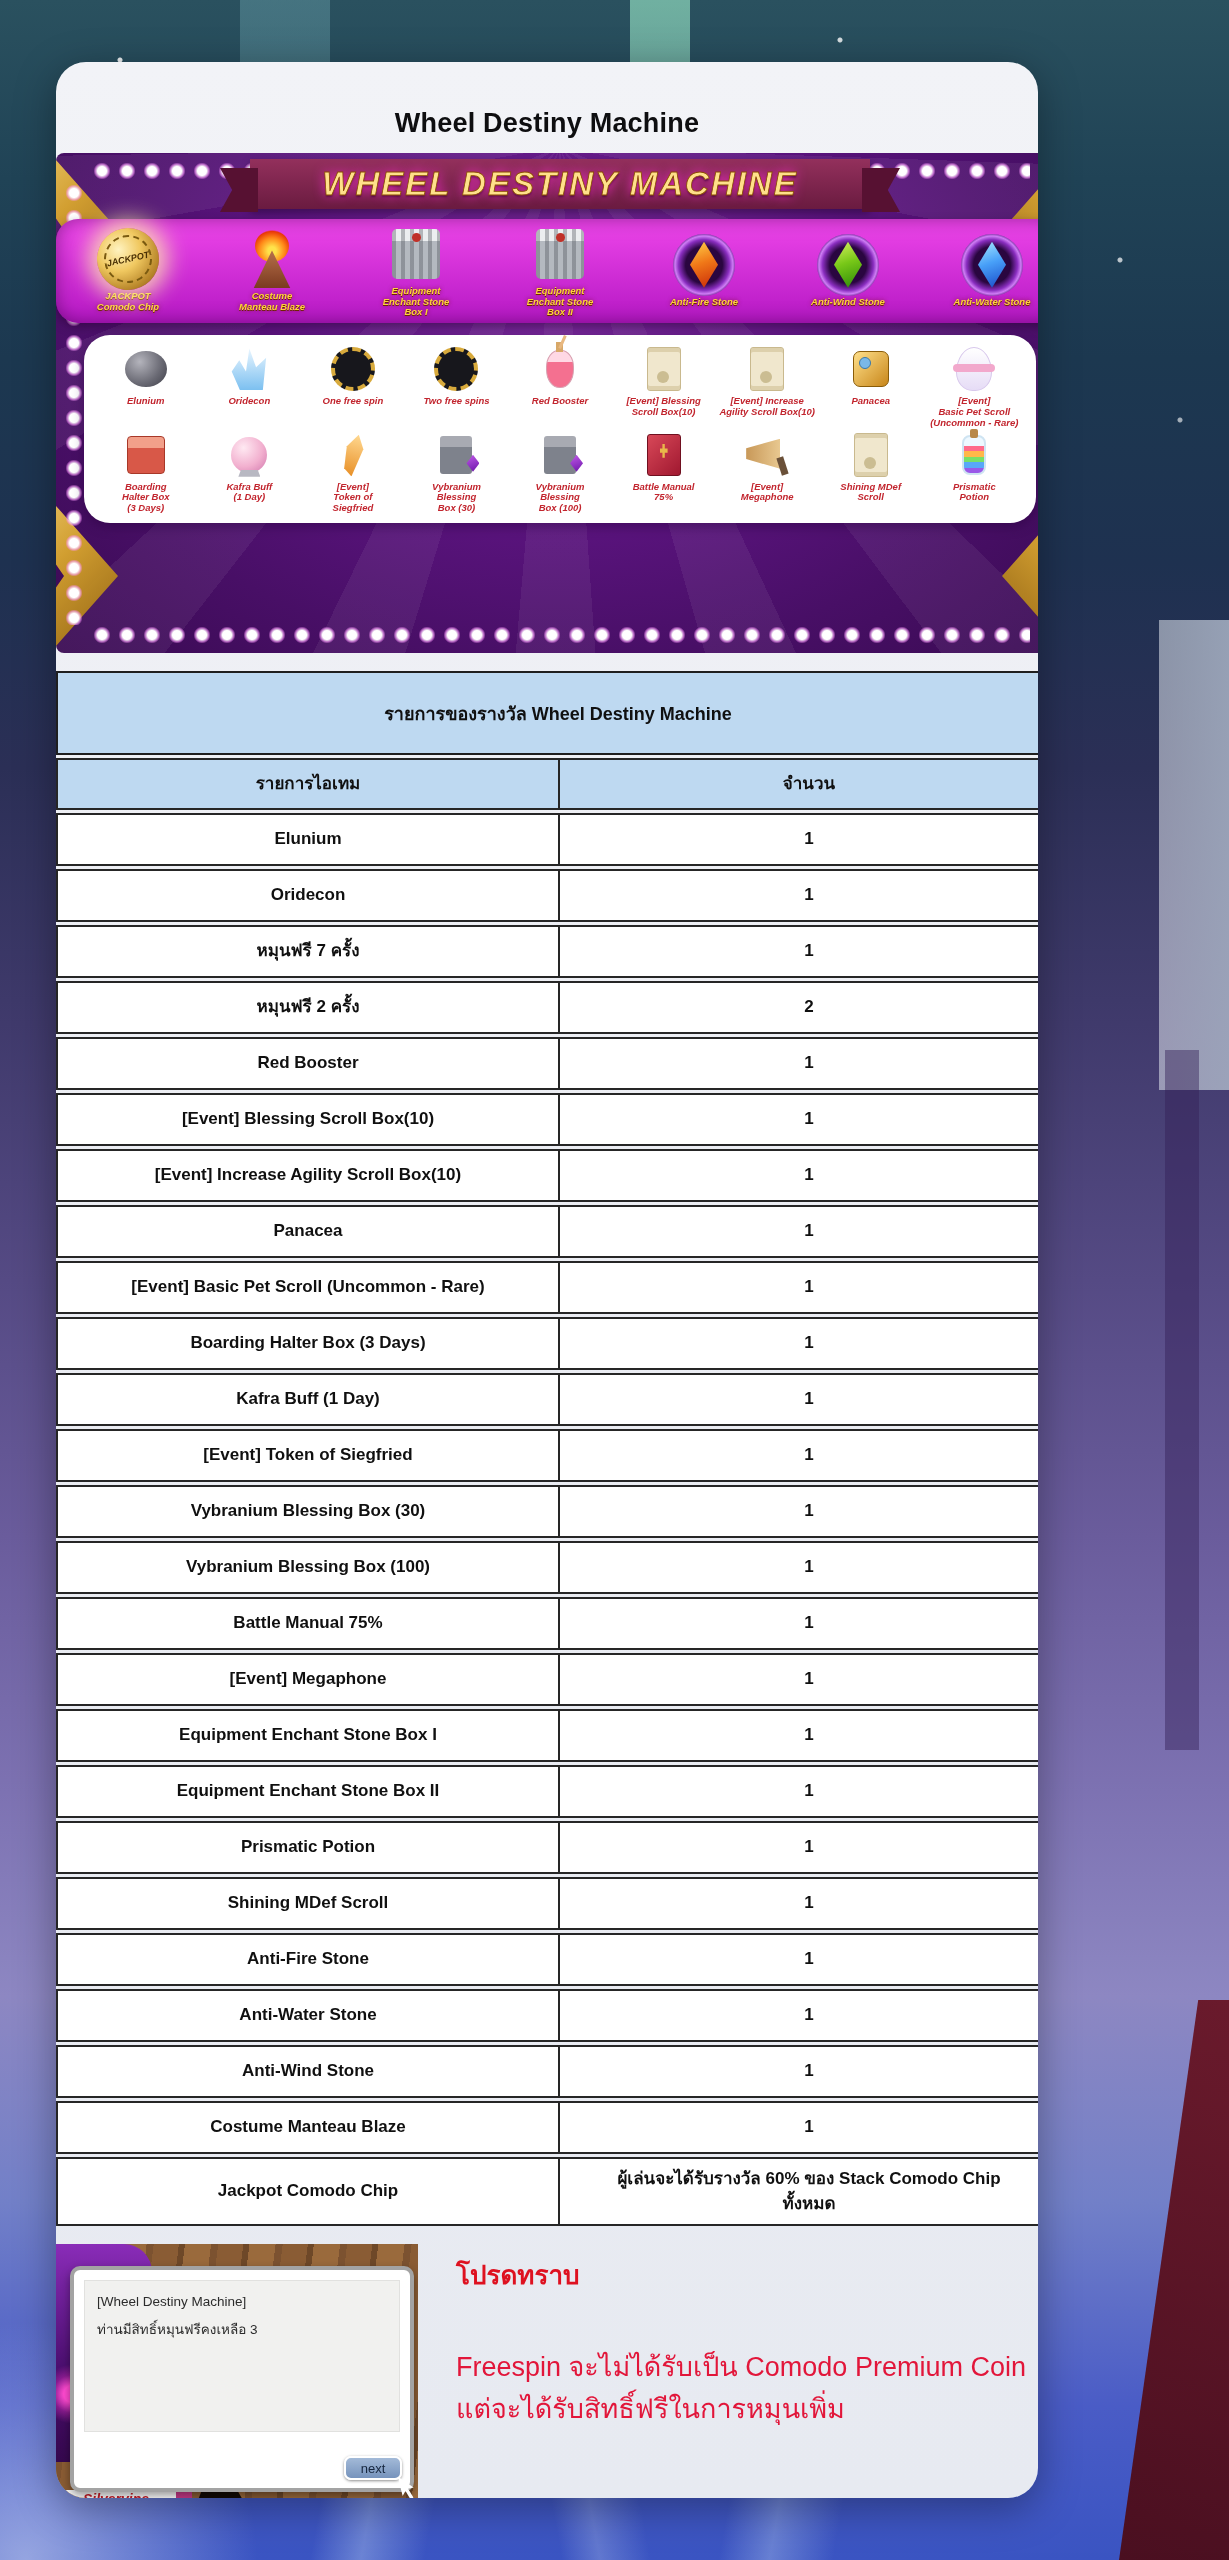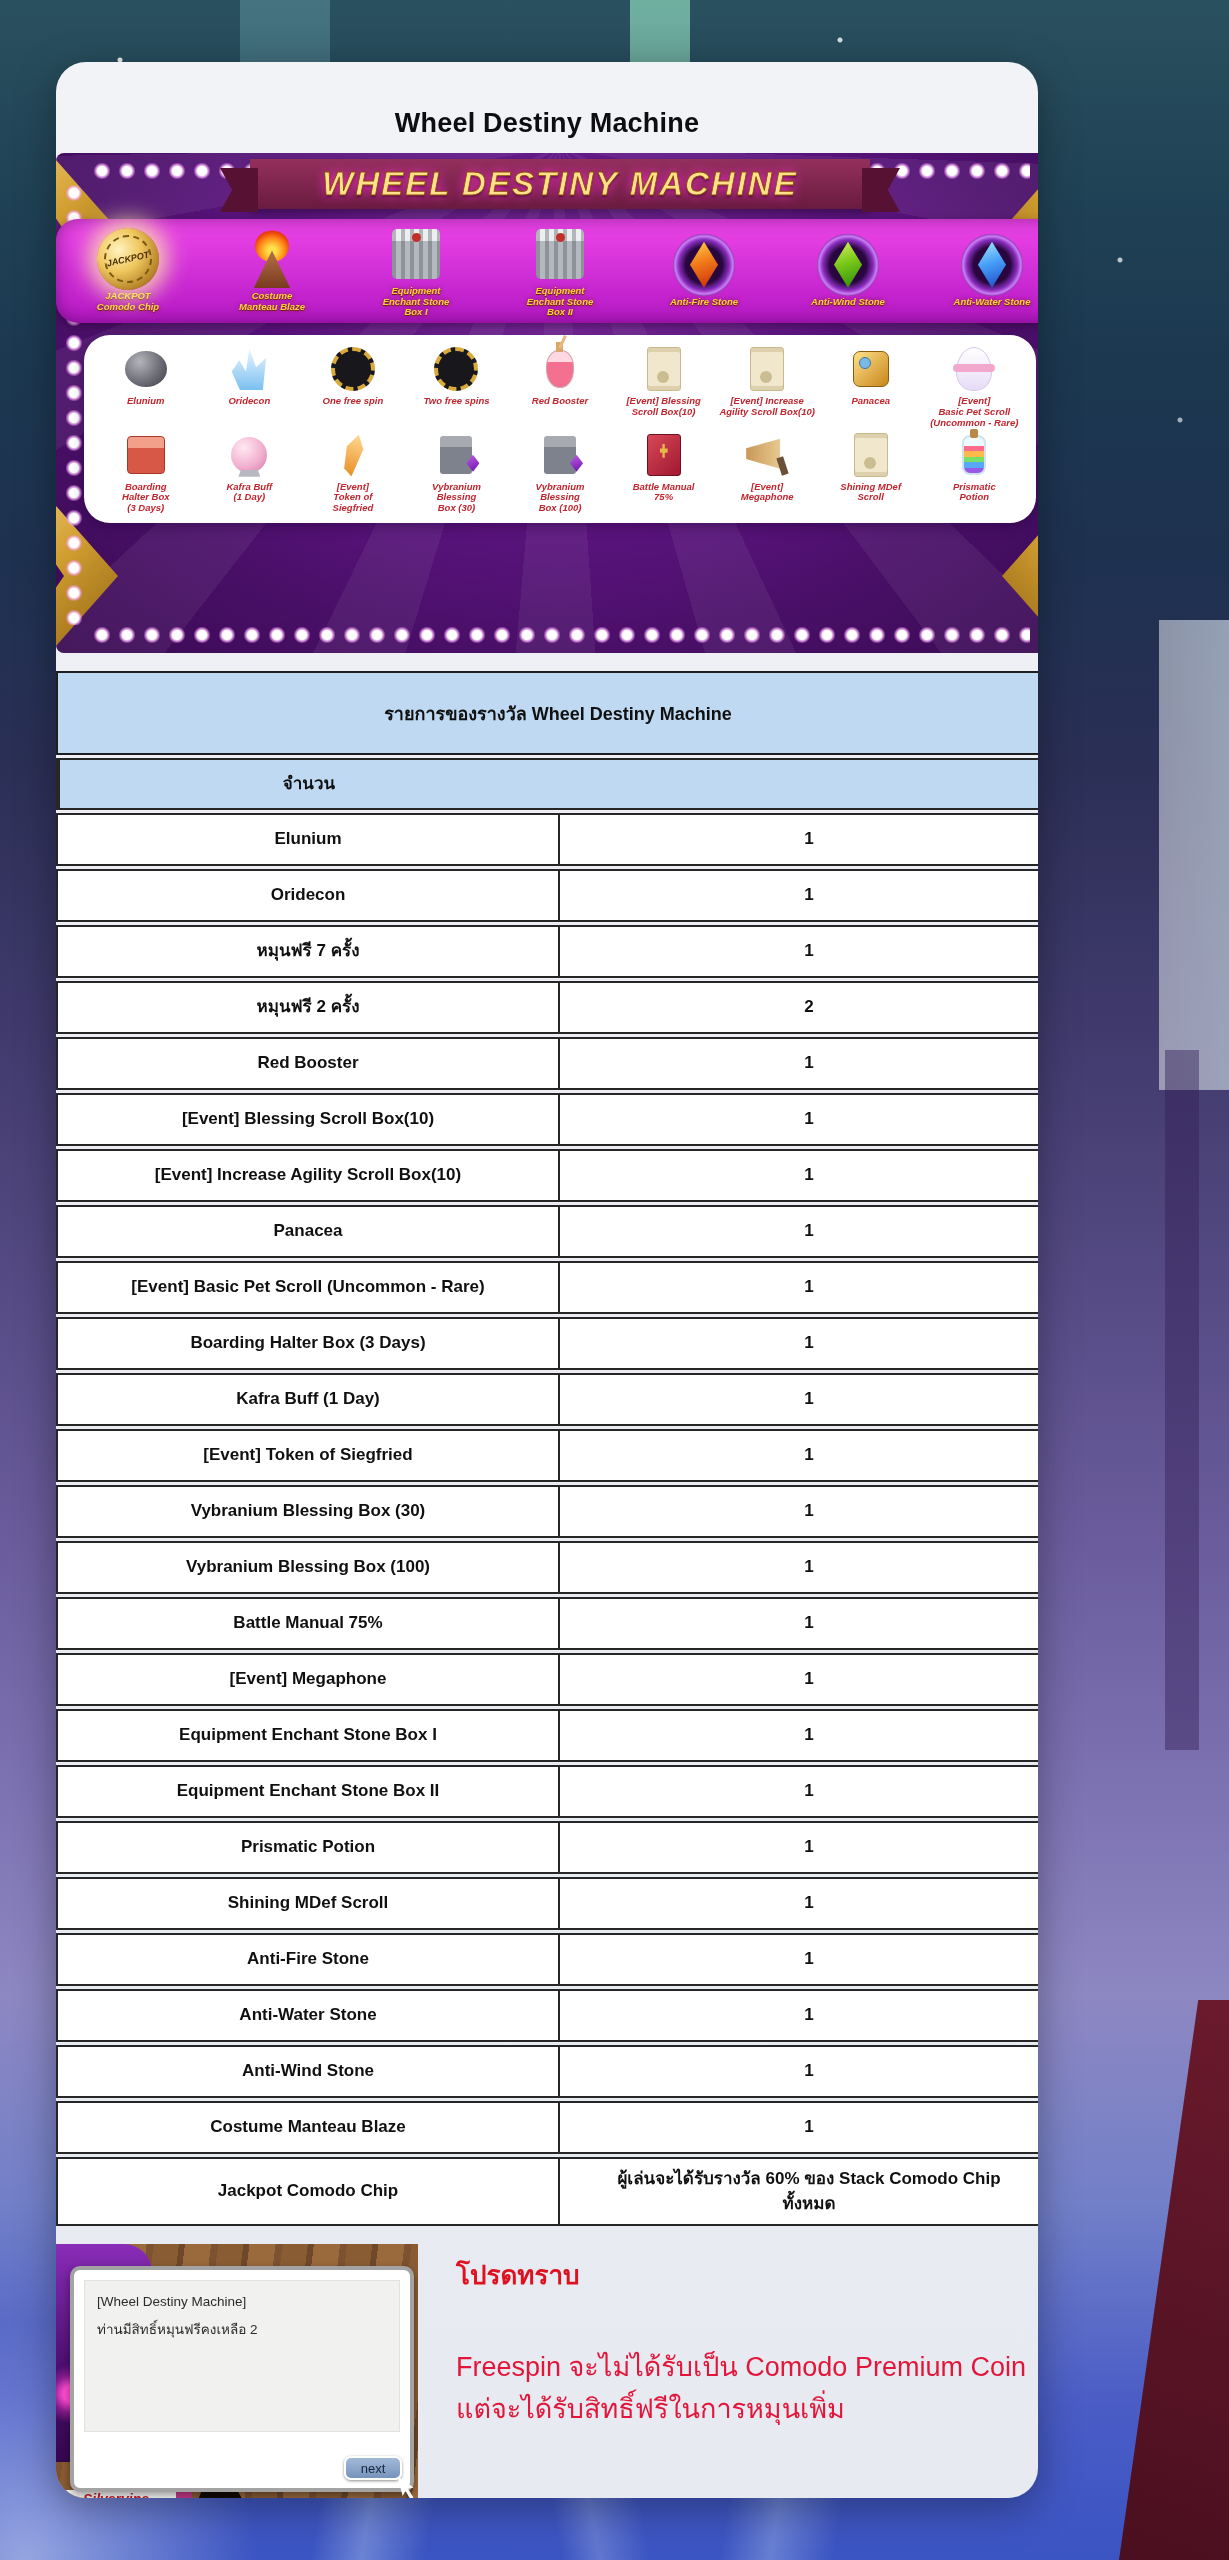--- a/index.html
+++ b/index.html
@@ -437,20 +437,21 @@
             <div class="p-label" style="white-space: pre-line;">Prismatic
 Potion</div>
           </div>
         </div>
     </div>
   </div>
 
   <div class="prize-table">
     <div class="t-title">รายการของรางวัล Wheel Destiny Machine</div>
     <div class="t-head">
+      <div class="t-cell">รายการไอเทม</div>
       <div class="t-cell qty">จำนวน</div>
     </div>
     <div>
 
         <div class="t-row">
           <div class="t-cell item">Elunium</div>
           <div class="t-cell qty">1</div>
         </div>
 
         <div class="t-row">
@@ -579,21 +580,21 @@
     <div class="shot">
       <div class="shot-wood"></div>
       <div class="shot-machine"></div>
       <div class="pink-strip"></div>
       <div class="shot-shadow"></div>
       <div class="silvervine-label" style="white-space: pre-line;">Silvervine
 Fruit</div>
       <div class="shot-dialog">
         <div class="dlg-inner">
           <div class="dlg-text">[Wheel Destiny Machine]</div>
-          <div class="dlg-text second">ท่านมีสิทธิ์หมุนฟรีคงเหลือ 2</div>
+          <div class="dlg-text second">ท่านมีสิทธิ์หมุนฟรีคงเหลือ 3</div>
         </div>
         <div class="next-btn">next</div>
         <div class="cursor-icon"></div>
       </div>
     </div>
     <div class="note-col">
       <div class="note-heading">โปรดทราบ</div>
       <div class="note-body">Freespin จะไม่ได้รับเป็น Comodo Premium Coin แต่จะได้รับสิทธิ์ฟรีในการหมุนเพิ่ม</div>
     </div>
   </div>

